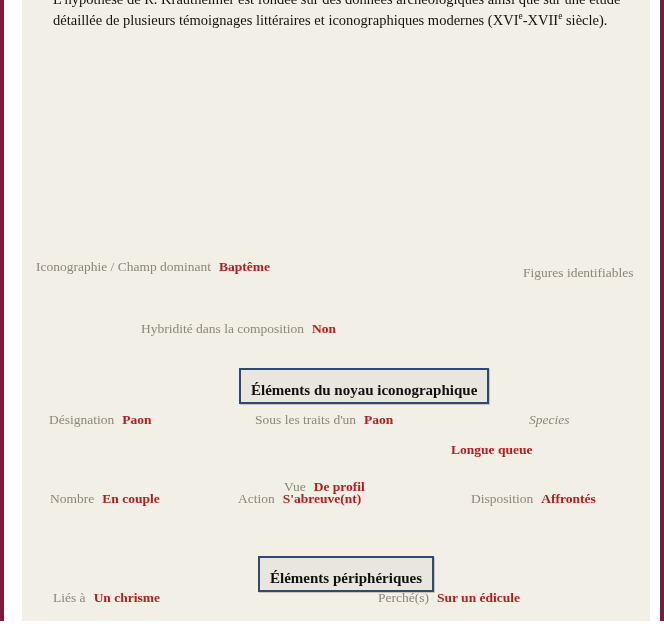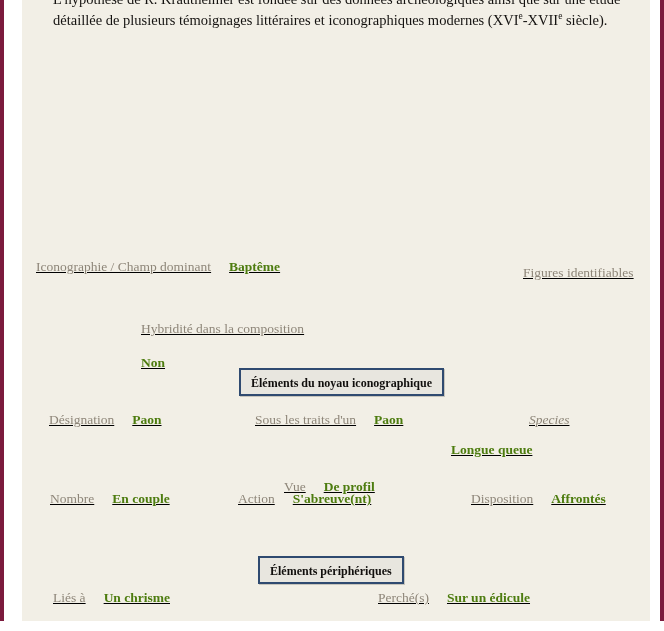--- a/index.html
+++ b/index.html
@@ -40,35 +40,34 @@
   .lbl {
     color: #8e8679;
     font-size: 13.5px;
     font-weight: normal;
     white-space: nowrap;
   }
   .lbl.italic {
     font-style: italic;
   }
   .val {
-    color: #4d7c0f;
+    color: #b91c1c;
     font-size: 13.5px;
     font-weight: bold;
     white-space: nowrap;
   }
   .val.und {
     text-decoration: none;
   }
   .pair {
     position: absolute;
     display: flex;
     align-items: baseline;
-    gap: 18px;
+    gap: 8px;
     white-space: nowrap;
-    text-decoration: underline;
   }
 
   
   #intro {
     position: absolute;
     left: 31px;
     top: -11px;
     width: 602px;
     color: #141210;
     font-size: 14.5px;
@@ -80,32 +79,32 @@
     vertical-align: super;
     line-height: 0;
   }
 
   
   .section-box {
     position: absolute;
     box-sizing: border-box;
     border: 2px solid #2f4a70;
     background: #e8e6df;
-    padding: 6px 10px 3px 10px;
-    font-size: 12px;
+    padding: 12px 10px 3px 10px;
+    font-size: 15px;
     font-weight: bold;
     color: #110f0d;
     white-space: nowrap;
     box-shadow: 1px 1px 0 rgba(0,0,0,0.18);
   }
 
   
   #p-icono        { left: 14px;  top: 259px; }
   #p-figures      { left: 494px; top: 265px; margin-left: 7px; }
-  #p-hybrid       { left: 119px; top: 321px; flex-direction: column; }
+  #p-hybrid       { left: 119px; top: 321px; }
 
   #box-noyau      { left: 217px; top: 368px; }
 
   #p-designation  { left: 27px;  top: 412px; }
   #p-soustraits   { left: 208px; top: 412px; margin-left: 25px; }
   #p-species      { left: 507px; top: 412px; }
   #p-longuequeue  { left: 429px; top: 442px; }
   #p-nombre       { left: 28px;  top: 455px; margin-top: 36px; }
   #p-vue          { left: 262px; top: 479px; }
   #p-action       { left: 216px; top: 491px; }

